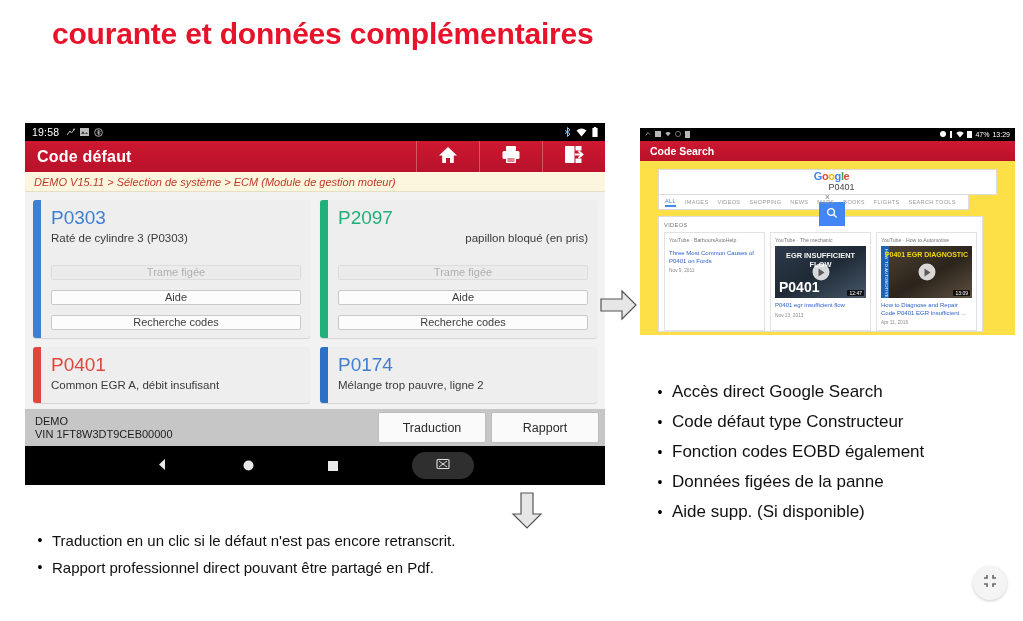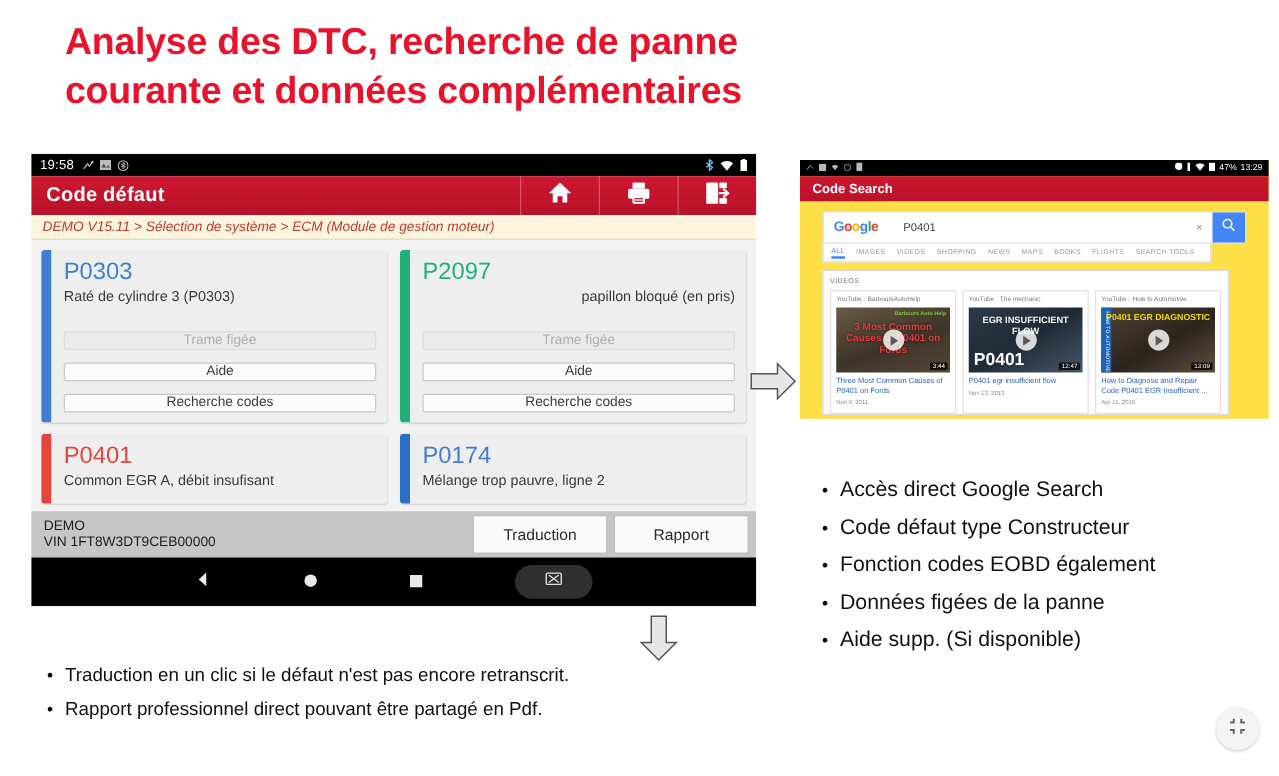--- a/index.html
+++ b/index.html
@@ -112,21 +112,21 @@
   .ph-status .batt-pct{font-size:7px;letter-spacing:0;}
   .ph-header{
     height:20px;background:#c9142a;
     background:linear-gradient(180deg,#cd1830 0%,#b8122a 100%);
     display:flex;align-items:center;padding-left:10px;
   }
   .ph-header .t{color:#fff;font-size:10.5px;font-weight:bold;}
   .ph-content{padding:8px 18px 0 18px;}
   .g-searchbox{
     background:#fff;border:1px solid #dcdcdc;border-radius:1px;
-    display:flex;align-items:center;height:24px;padding-left:8px;
+    display:flex;align-items:center;height:24px;padding-left:8px;flex-direction:column;
   }
   .g-logo{font-size:11px;font-weight:bold;letter-spacing:-0.4px;flex:none;}
   .g-logo span:nth-child(1){color:#4285f4;}
   .g-logo span:nth-child(2){color:#ea4335;}
   .g-logo span:nth-child(3){color:#fbbc05;}
   .g-logo span:nth-child(4){color:#4285f4;}
   .g-logo span:nth-child(5){color:#34a853;}
   .g-logo span:nth-child(6){color:#ea4335;}
   .g-query{flex:1;padding-left:20px;font-size:9px;color:#444;}
   .g-clear{font-size:9px;color:#888;padding-right:8px;}
@@ -215,21 +215,20 @@
   .collapse-btn{
     position:absolute;left:973px;top:566px;width:34px;height:34px;border-radius:50%;
     background:#f4f4f4;box-shadow:0 1px 3px rgba(0,0,0,.2);
     display:flex;align-items:center;justify-content:center;
   }
 </style>
 </head>
 <body>
 
 <div class="slide-title">
-  <span class="line">Analyse des DTC, recherche de panne</span>
   <span class="line">courante et données complémentaires</span>
 </div>
 
 <div class="tablet">
 
   <div class="tb-status">
     <span class="clock">19:58</span>
     <span class="sysicons">
       <span>
         <svg width="9" height="9" viewBox="0 0 9 9">
@@ -512,26 +511,20 @@
       <span class="g-tab">FLIGHTS</span>
       <span class="g-tab">SEARCH TOOLS</span>
     </div>
 
     <div class="g-panel">
       <div class="g-sect">VIDEOS</div>
       <div class="vid-row">
 
         <div class="vid-card">
           <div class="vid-src">YouTube · BarboursAutoHelp</div>
-          <div class="vid-thumb t1">
-            <span class="badge">Barbours Auto Help</span>
-            <span class="overlay-txt hdr">3 Most Common Causes of P0401 on Fords</span>
-            <span class="play"></span>
-            <span class="vid-dur">3:44</span>
-          </div>
           <div class="vid-title">Three Most Common Causes of P0401 on Fords</div>
           <div class="vid-date">Nov 9, 2011</div>
         </div>
 
         <div class="vid-card">
           <div class="vid-src">YouTube · The mechanic</div>
           <div class="vid-thumb t2">
             <span class="overlay-txt hdr">EGR INSUFFICIENT FLOW</span>
             <span class="big">P0401</span>
             <span class="play"></span>

